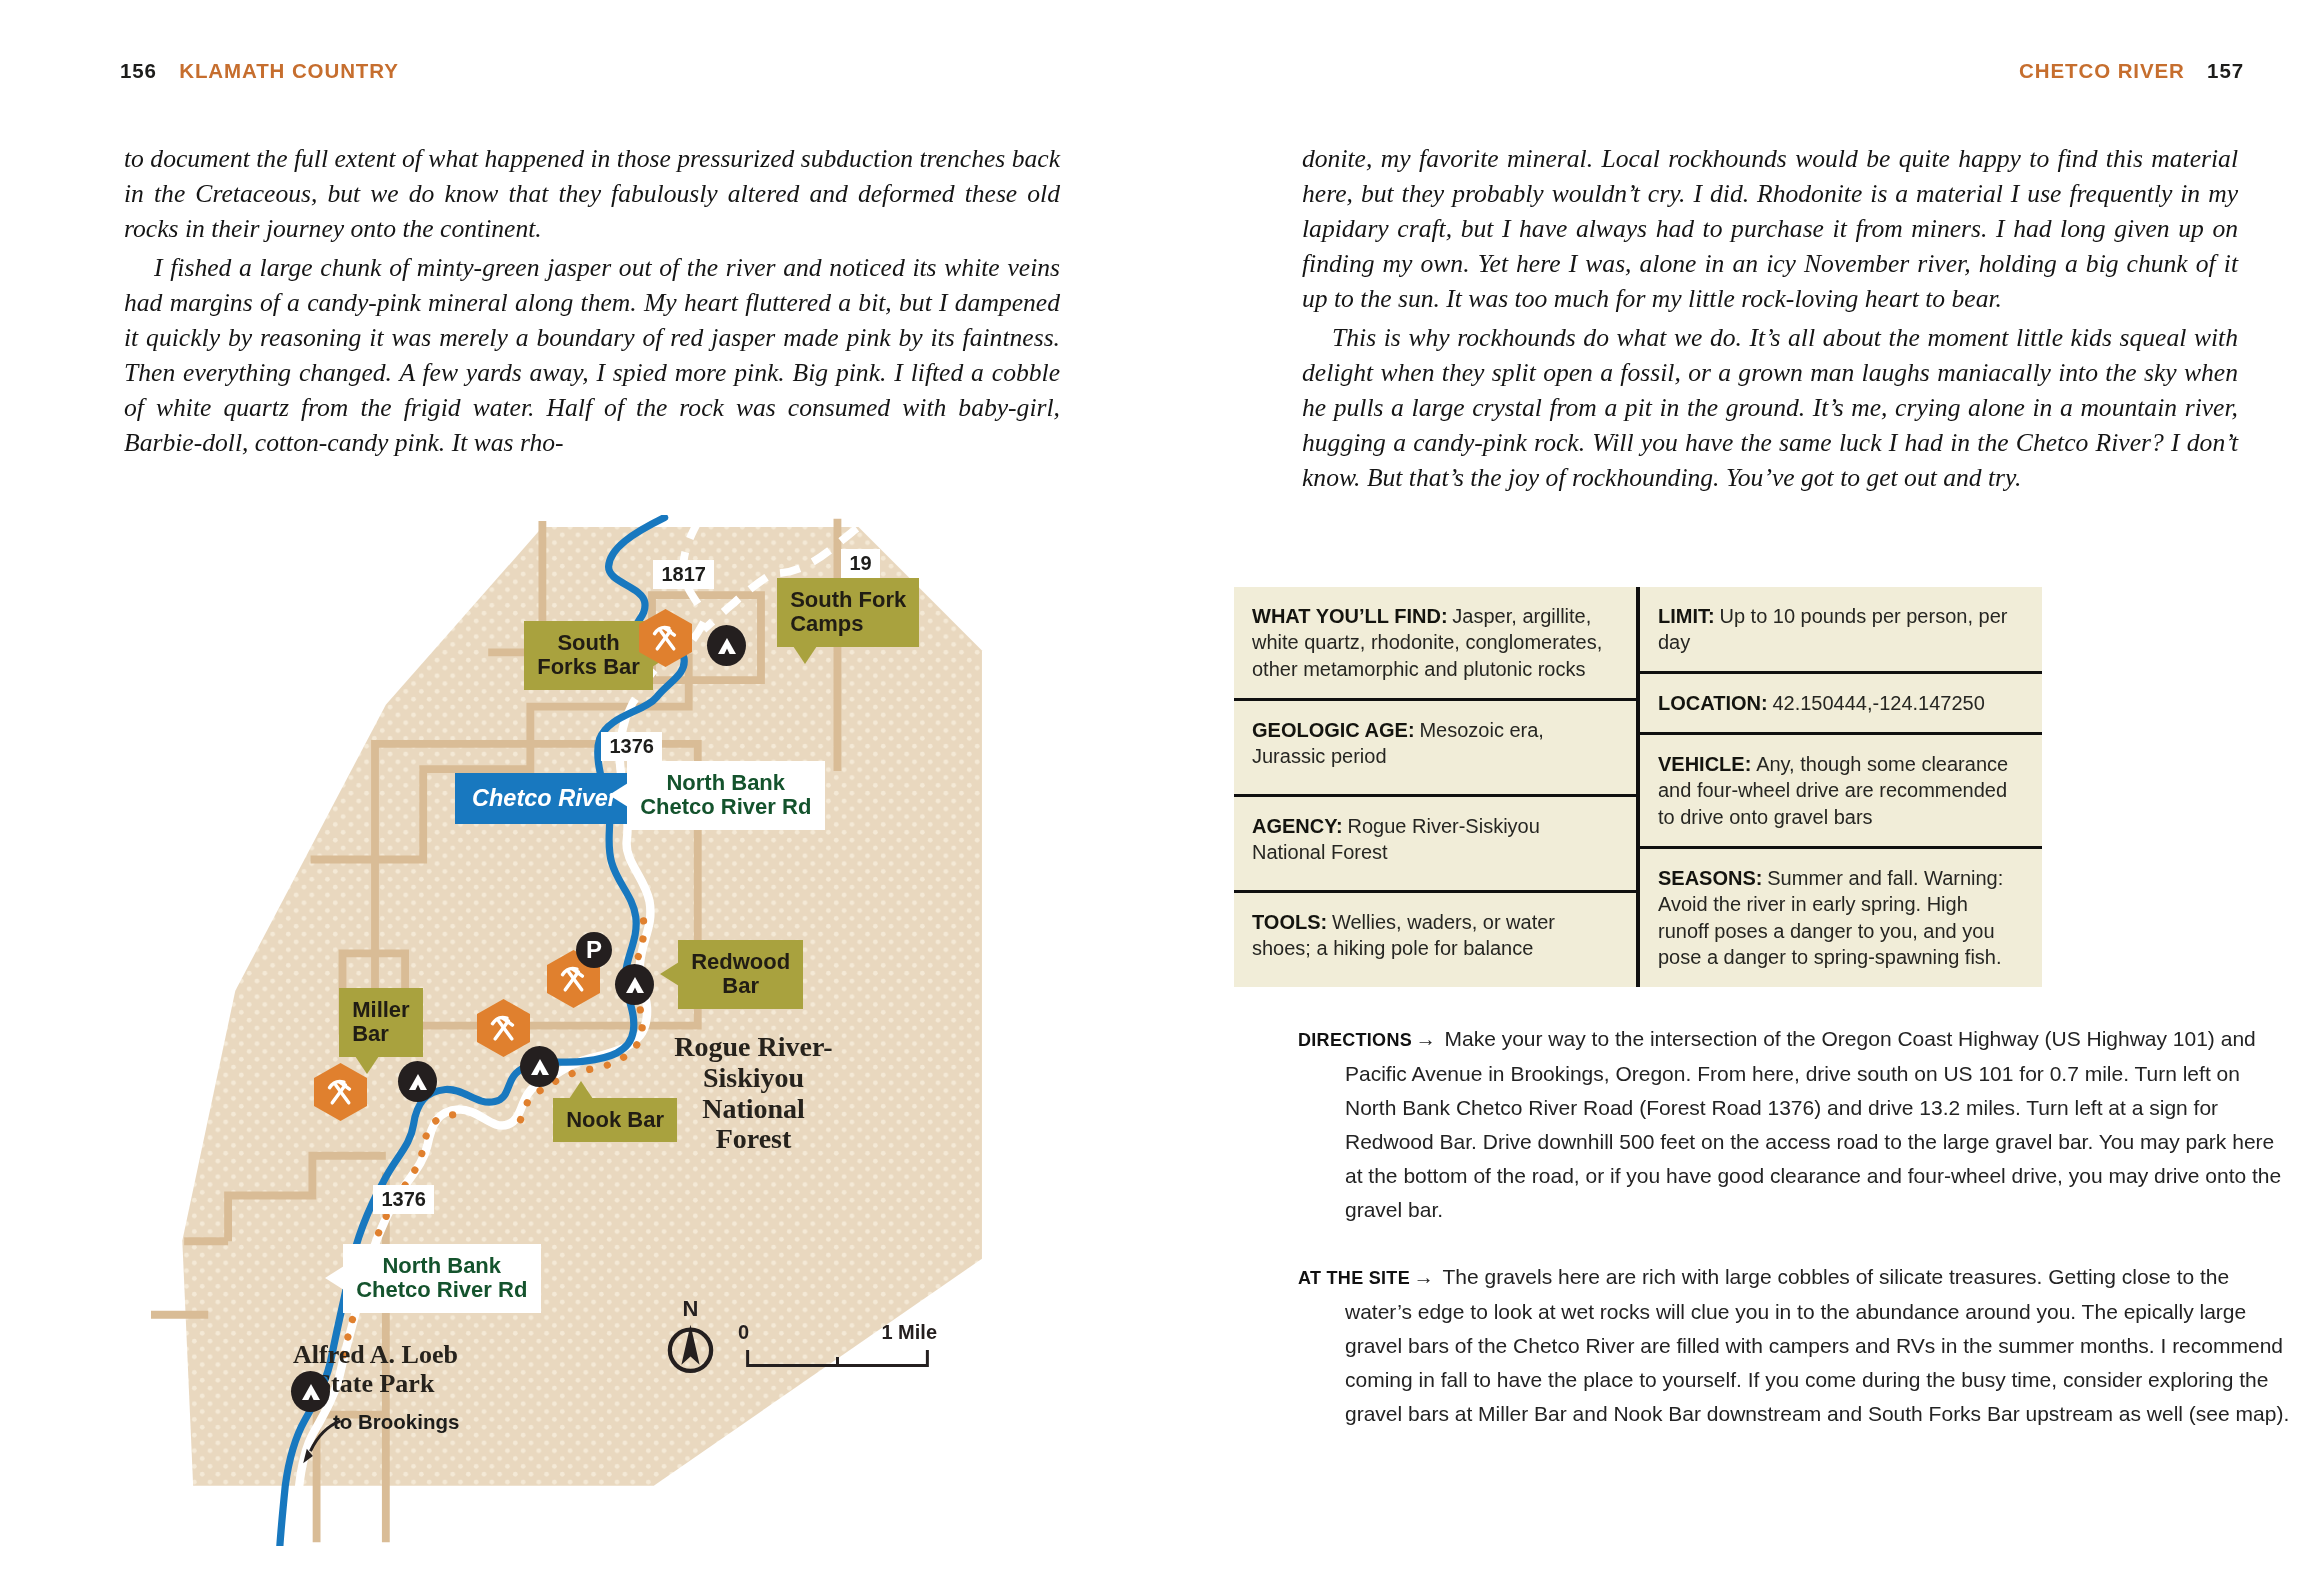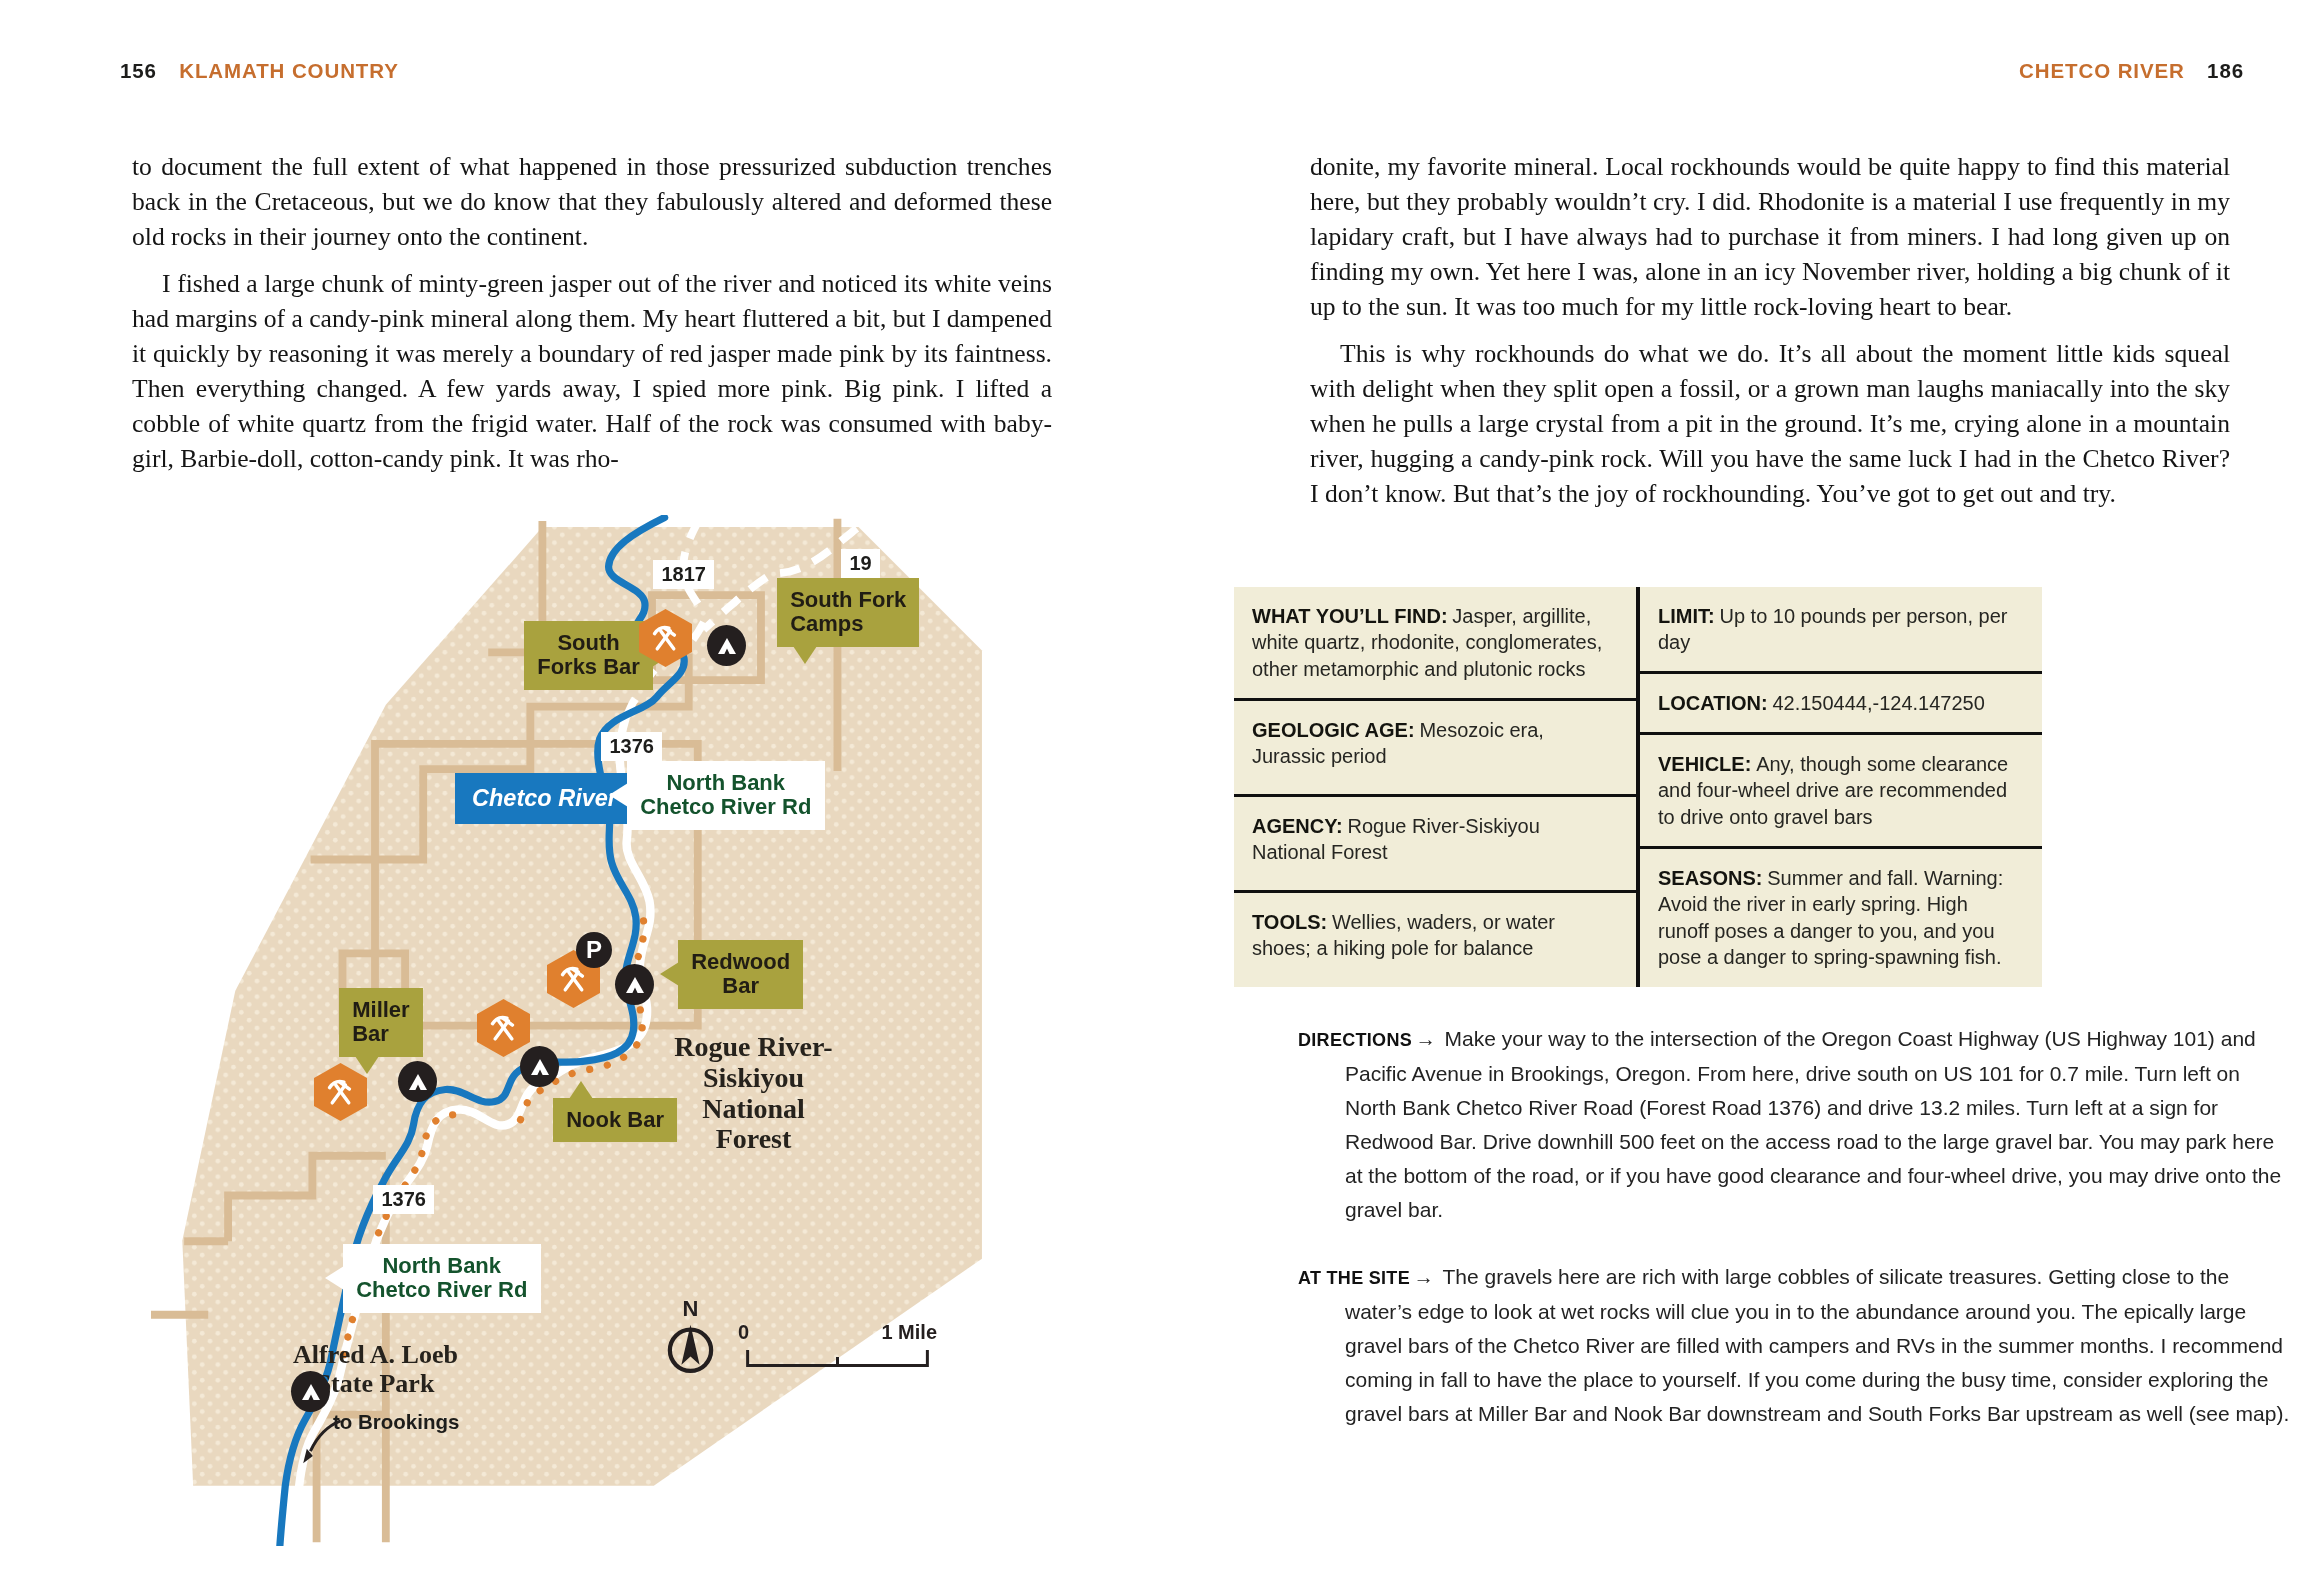--- a/index.html
+++ b/index.html
@@ -12,21 +12,21 @@
   .runhead{position:absolute;top:59px;font-size:20.5px;font-weight:bold;letter-spacing:0.9px;}
   .runhead .folio{color:#1d1d1b;margin:0 15.7px 0 0;}
   .runhead .title{color:#c66e2e;}
   .runhead-right{left:1298px;width:946px;text-align:right;}
   .runhead-right .folio{margin:0 0 0 15.7px;}
   .runhead-left{left:120px;}
   
   .bodytext{position:absolute;top:137px;width:944px;
     font-family:"Liberation Serif",serif;font-size:25.6px;line-height:35px;
     text-align:justify;color:#151515;}
-  .bodytext p{margin:12px;}
+  .bodytext p{margin:4px;font-style:italic;}
   .bodytext p.indent{text-indent:30px;}
   .col-left{left:120px;}
   .col-right{left:1298px;}
   
   .info-table{position:absolute;left:1234px;top:587px;width:808px;display:flex;}
   .info-col{flex:1;background:#f1edd8;display:flex;flex-direction:column;}
   .info-col + .info-col{border-left:4.2px solid #101010;}
   .trow{padding:15.7px 18px;font-size:20px;line-height:26.5px;color:#262622;border-bottom:3px solid #101010;flex:1;}
   .trow:last-child{border-bottom:none;}
   .tlabel{font-weight:bold;color:#14140f;margin-right:4.8px;}
@@ -262,21 +262,21 @@
       <span>1 Mile</span>
     </div>
     <svg width="199" height="25" viewBox="0 0 330 42">
       <path d="M14 10 V36 H316 V10 M165 36 V22" fill="none" stroke="#241f1f" stroke-width="5"></path>
     </svg>
   </div>
 </div>
 
 <div class="runhead runhead-right">
   <span class="title">CHETCO RIVER</span>
-  <span class="folio">186</span>
+  <span class="folio">157</span>
 </div>
 
 <div class="bodytext col-right">
   <p>donite, my favorite mineral. Local rockhounds would be quite happy to find this material here, but they probably wouldn’t cry. I did. Rhodonite is a material I use frequently in my lapidary craft, but I have always had to purchase it from miners. I had long given up on finding my own. Yet here I was, alone in an icy November river, holding a big chunk of it up to the sun. It was too much for my little rock-loving heart to bear.</p>
   <p class="indent">This is why rockhounds do what we do. It’s all about the moment little kids squeal with delight when they split open a fossil, or a grown man laughs maniacally into the sky when he pulls a large crystal from a pit in the ground. It’s me, crying alone in a mountain river, hugging a candy-pink rock. Will you have the same luck I had in the Chetco River? I don’t know. But that’s the joy of rockhounding. You’ve got to get out and try.</p>
 </div>
 
 <div class="info-table">
   <div class="info-col">
     <div class="trow">

